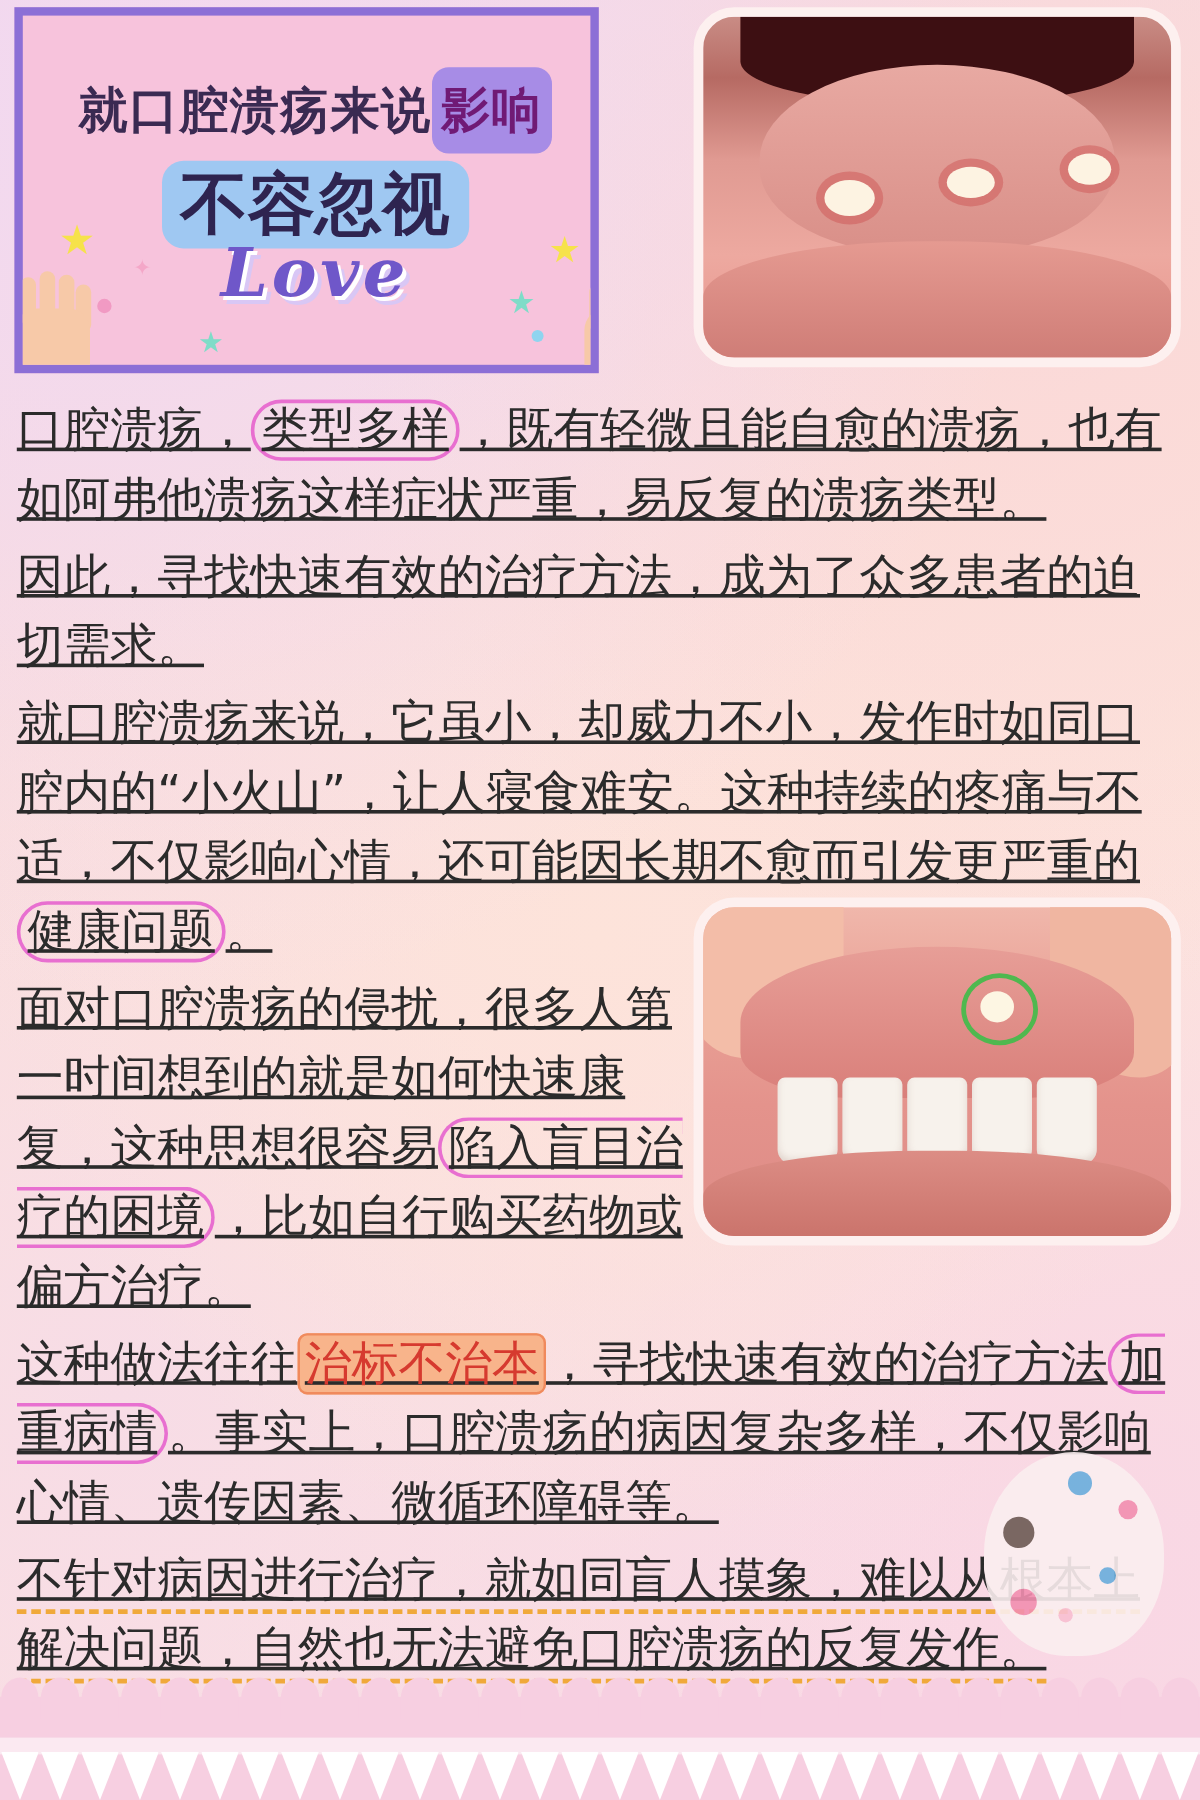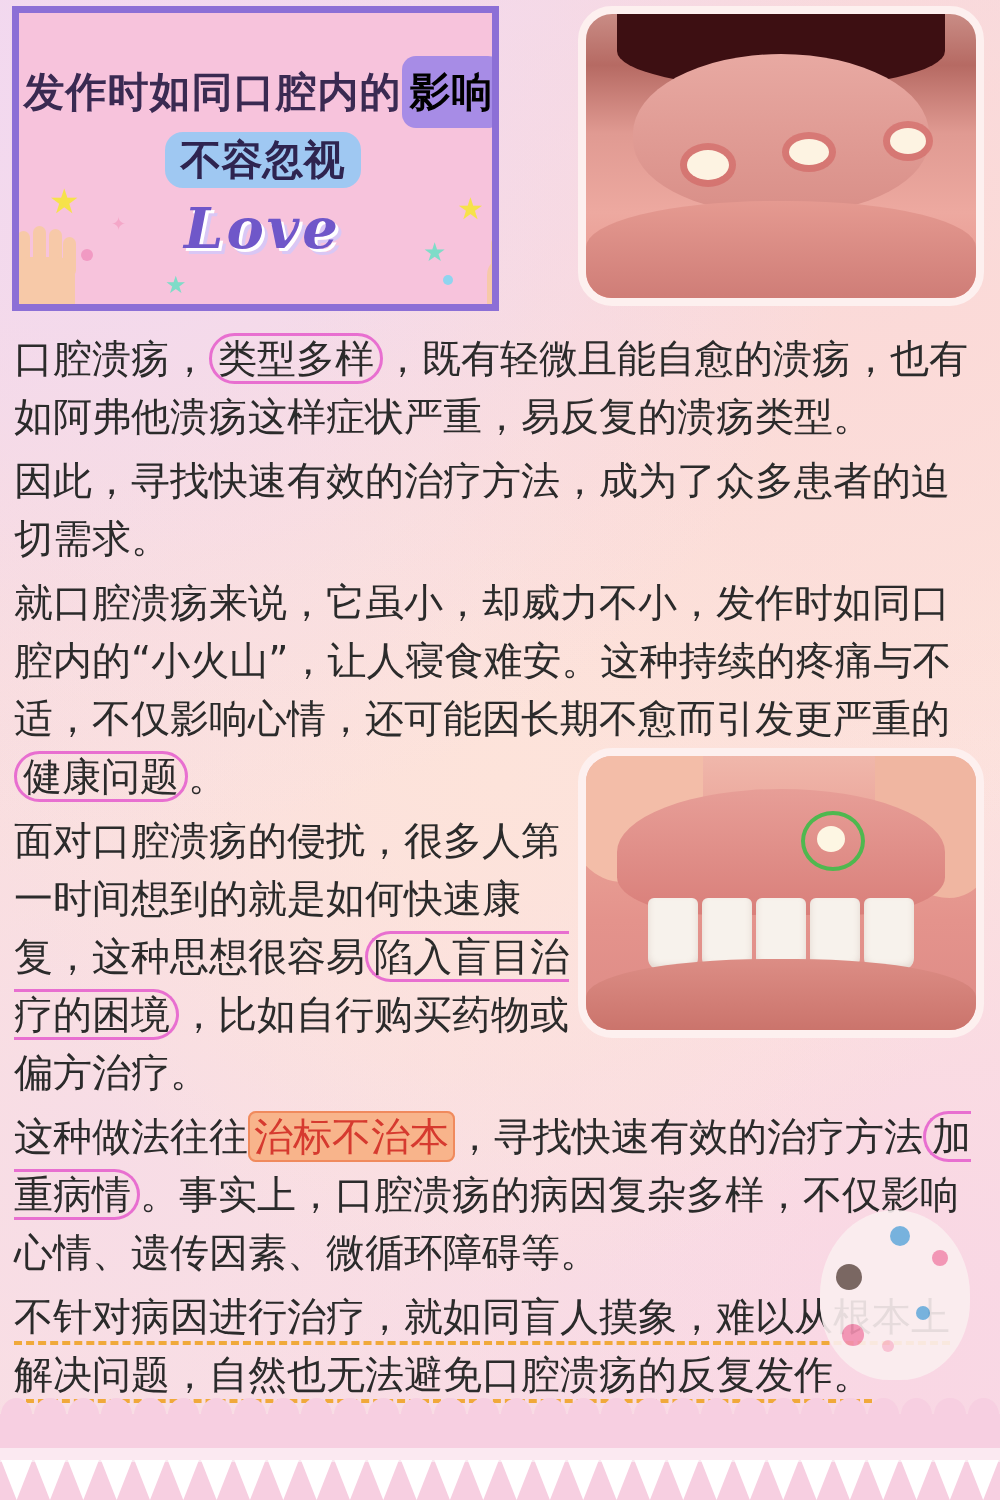--- a/index.html
+++ b/index.html
@@ -21,25 +21,25 @@
     position:absolute;left:12px;top:6px;width:487px;height:305px;
     background:#f7c3dc;border:7px solid #8c6fd6;box-sizing:border-box;
   }
   .banner-inner{position:absolute;inset:0;overflow:hidden;}
   .title-line1{
     position:absolute;left:0;top:52px;width:487px;text-align:center;
     font-size:41px;font-weight:bold;color:#3a2a52;letter-spacing:1px;
     font-family:"DejaVu Sans","Liberation Sans",sans-serif;
   }
   .title-line1 .hl{
-    background:#a78ce6;color:#000000;border-radius:14px;padding:12px 8px;
+    background:#a78ce6;color:#701a75;border-radius:14px;padding:12px 8px;
   }
   .title-line2{
     position:absolute;left:0;top:120px;width:487px;text-align:center;
-    font-size:41px;font-weight:bold;color:#3a2a52;
+    font-size:56px;font-weight:bold;color:#3a2a52;
     font-family:"DejaVu Sans","Liberation Sans",sans-serif;
   }
   .title-line2 span{
     background:#9fc8f2;border-radius:18px;padding:4px 16px;color:#2e2450;
   }
   .love{
     position:absolute;left:0;top:182px;width:487px;text-align:center;
     font-size:56px;font-weight:bold;font-style:italic;color:#6f57c9;
     text-shadow:3px 3px 0 #ffffff, 6px 6px 0 #d9c7f5;
     font-family:"DejaVu Serif","Liberation Serif",serif;letter-spacing:3px;
@@ -77,20 +77,21 @@
   .u2{left:52%;top:44%;width:40px;height:26px;}
   .u3{left:78%;top:40%;width:36px;height:26px;}
 
   
   .content{position:absolute;left:14px;top:330px;width:972px;}
   p{
     margin:0 0 6px 0;
     font-size:39px;line-height:58px;color:#2b2b2b;
     font-family:"DejaVu Sans","Liberation Sans",sans-serif;
     letter-spacing:0px;
+    text-decoration:underline;
   }
   .circle-hl{
     border:3px solid #e86fd0;border-radius:26px;padding:0 6px;
   }
   .orange-hl{
     background:#f8b48b;color:#d63a2f;border:2px solid #f08a5d;border-radius:8px;padding:1px 4px;
   }
   .dash-under{
     border-bottom:4px dashed #f0a93a;padding-bottom:2px;
   }
@@ -136,21 +137,21 @@
   .lace .band{position:absolute;left:0;top:34px;width:1000px;height:14px;background:rgba(255,255,255,.55);}
 </style>
 </head>
 <body>
 
 <div class="header">
 
   <div class="banner">
     <div class="banner-inner">
       <div class="title-line1">
-        <span>发作时如同口腔内的</span><span class="hl">影响</span>
+        <span>就口腔溃疡来说</span><span class="hl">影响</span>
       </div>
       <div class="title-line2">
         <span>不容忽视</span>
       </div>
       <div class="love">Love</div>
 
       <div class="star s1">★</div>
       <div class="star s2">★</div>
       <div class="star s3">★</div>
       <div class="star s4">★</div>

